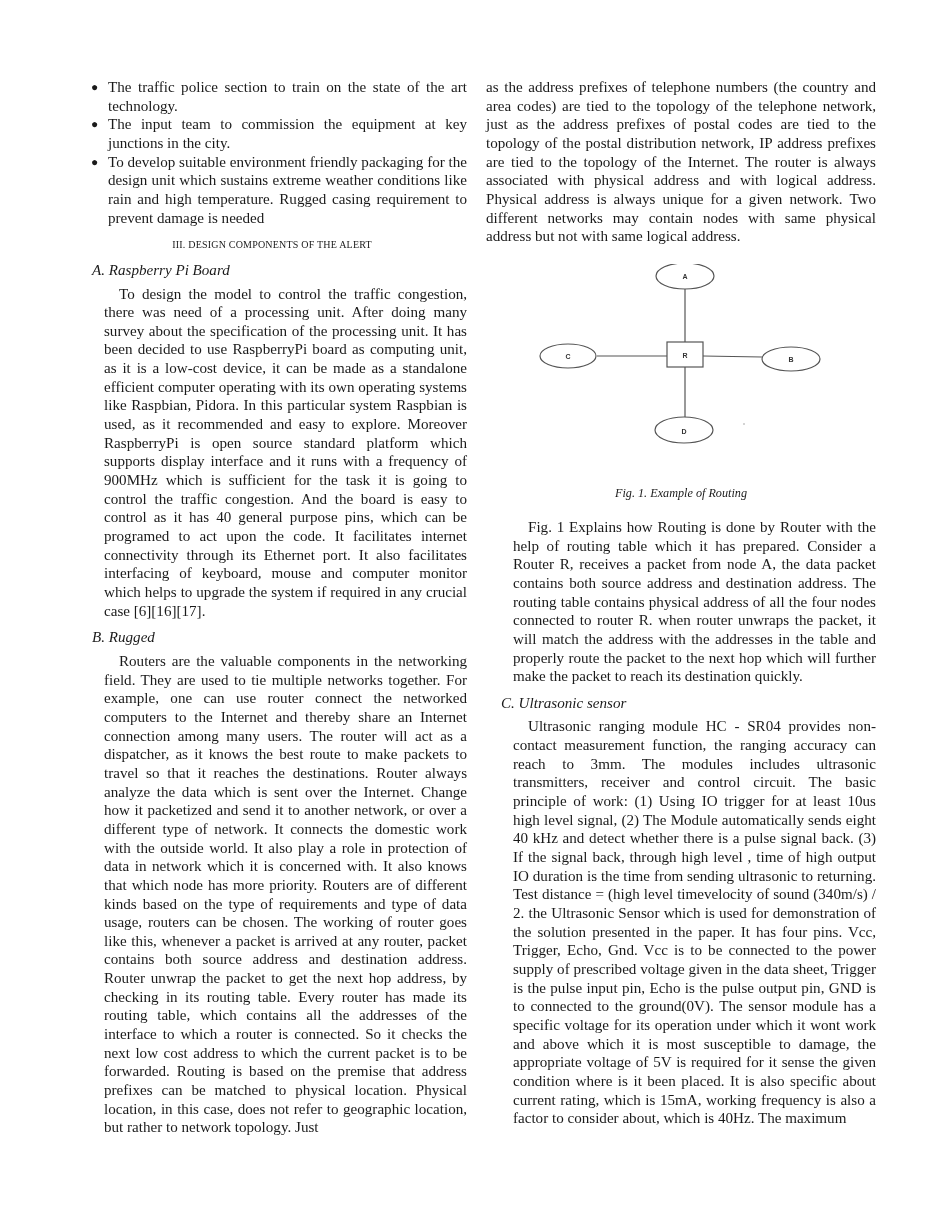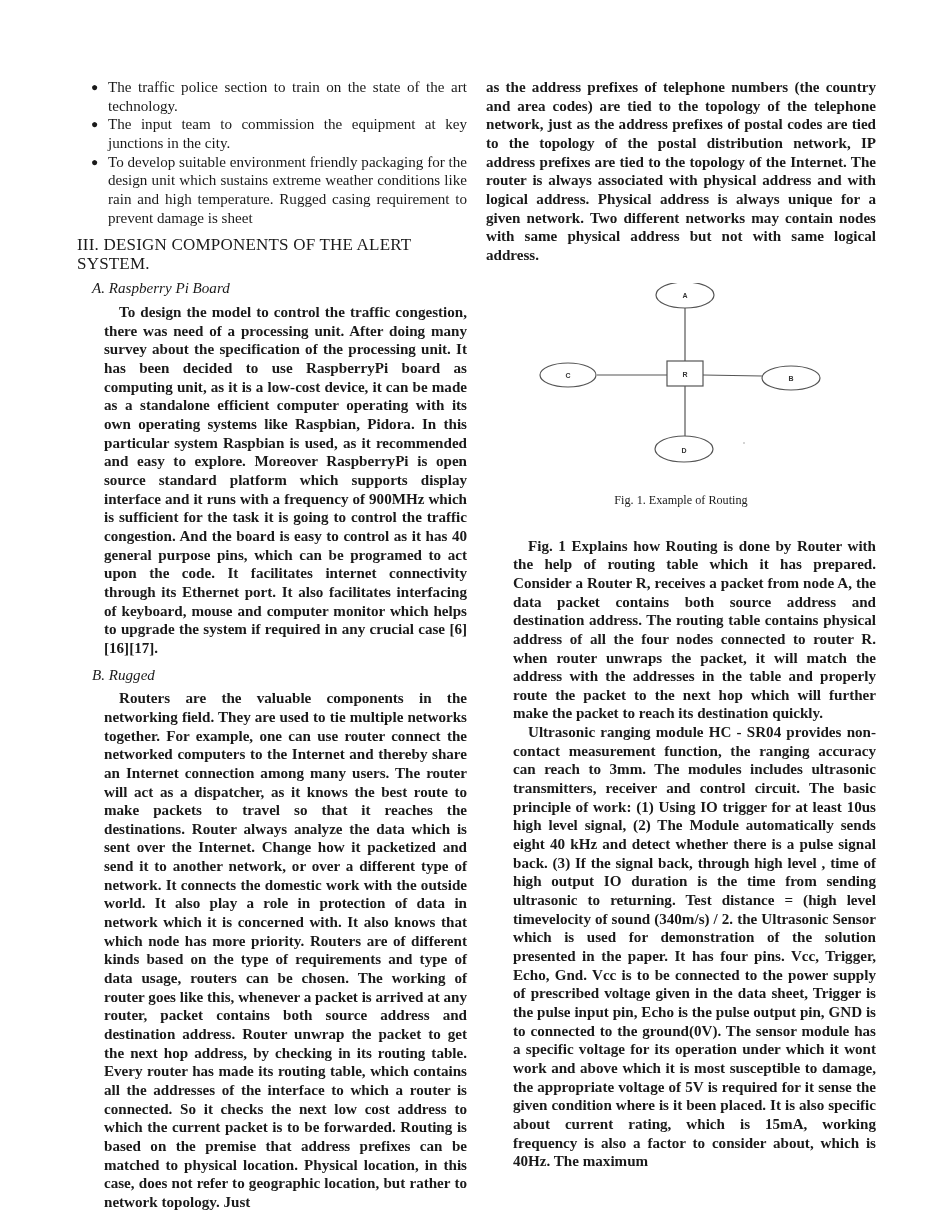--- a/index.html
+++ b/index.html
@@ -1,45 +1,44 @@
 <!DOCTYPE html>
 <html><head>
 <meta charset="utf-8">
 <style>
   html, body { margin:0; padding:0; background:#fff; }
   body { width:952px; height:1232px; position:relative; overflow:hidden;
          font-family:"Liberation Serif", serif; color:#1a1a1a; }
   .col { position:absolute; top:78px; width:390px; font-size:15.1px; line-height:18.65px; }
   .col.left { left:77px; }
   .col.right { left:486px; }
-  p { margin:0; text-align:justify;font-weight:bold; }
+  p { margin:0; text-align:justify; }
   .indent { text-indent:15px;margin-left:27px; }
   ul.bullets { list-style:none; margin:0; padding:0; }
   ul.bullets li { position:relative; padding-left:31px; text-align:justify; }
   ul.bullets li .dot { position:absolute; left:14px; top:0; font-size:12px; }
-  .sec-title { text-align:left; margin:9px 0 0 0; font-size:17px; letter-spacing:0.2px; line-height:18.6px; }
+  .sec-title { text-align:center; margin:9px 0 0 0; font-size:10px; letter-spacing:0.2px; line-height:18.6px; }
   .subsec { font-style:italic; margin:6px 0 5px 15px; }
   .figure { position:relative; width:390px; height:220px; margin-top:18px; }
   .figure svg { position:absolute; left:0; top:0; }
   .caption { text-align:center; font-size:12.2px; margin:8px 0 0 0; }
   .spacer-after-fig { height:34px; }
 </style>
 </head>
 <body>
 
 <div class="col left">
   <ul class="bullets">
     <li><span class="dot">●</span><span>The traffic police section to train on the state of the art technology.</span></li>
     <li><span class="dot">●</span><span>The input team to commission the equipment at key junctions in the city.</span></li>
-    <li><span class="dot">●</span><span>To develop suitable environment friendly packaging for the design unit which sustains extreme weather conditions like rain and high temperature. Rugged casing requirement to prevent damage is sheet</span></li>
+    <li><span class="dot">●</span><span>To develop suitable environment friendly packaging for the design unit which sustains extreme weather conditions like rain and high temperature. Rugged casing requirement to prevent damage is needed</span></li>
   </ul>
 
   <div class="sec-title">
     <div>III. DESIGN COMPONENTS OF THE ALERT</div>
-    <div>SYSTEM.</div>
   </div>
 
   <div class="subsec">A. Raspberry Pi Board</div>
   <p class="indent">To design the model to control the traffic congestion, there was need of a processing unit. After doing many survey about the specification of the processing unit. It has been decided to use RaspberryPi board as computing unit, as it is a low-cost device, it can be made as a standalone efficient computer operating with its own operating systems like Raspbian, Pidora. In this particular system Raspbian is used, as it recommended and easy to explore. Moreover RaspberryPi is open source standard platform which supports display interface and it runs with a frequency of 900MHz which is sufficient for the task it is going to control the traffic congestion. And the board is easy to control as it has 40 general purpose pins, which can be programed to act upon the code. It facilitates internet connectivity through its Ethernet port. It also facilitates interfacing of keyboard, mouse and computer monitor which helps to upgrade the system if required in any crucial case [6][16][17].</p>
 
   <div class="subsec" style="margin-top:8px;">B. Rugged</div>
   <p class="indent">Routers are the valuable components in the networking field. They are used to tie multiple networks together. For example, one can use router connect the networked computers to the Internet and thereby share an Internet connection among many users. The router will act as a dispatcher, as it knows the best route to make packets to travel so that it reaches the destinations. Router always analyze the data which is sent over the Internet. Change how it packetized and send it to another network, or over a different type of network. It connects the domestic work with the outside world. It also play a role in protection of data in network which it is concerned with. It also knows that which node has more priority. Routers are of different kinds based on the type of requirements and type of data usage, routers can be chosen. The working of router goes like this, whenever a packet is arrived at any router, packet contains both source address and destination address. Router unwrap the packet to get the next hop address, by checking in its routing table. Every router has made its routing table, which contains all the addresses of the interface to which a router is connected. So it checks the next low cost address to which the current packet is to be forwarded. Routing is based on the premise that address prefixes can be matched to physical location. Physical location, in this case, does not refer to geographic location, but rather to network topology. Just</p>
 </div>
 
 <div class="col right">
@@ -60,20 +59,21 @@
       </g>
       <g font-family="Liberation Sans, sans-serif" font-size="7" font-weight="bold" fill="#333" text-anchor="middle">
         <text x="199" y="15">A</text>
         <text x="82" y="95">C</text>
         <text x="305" y="98">B</text>
         <text x="198" y="170">D</text>
         <text x="199" y="94">R</text>
       </g>
       <circle cx="258" cy="160" r="0.7" fill="#888"></circle>
     </svg>
-    <div class="caption" style="position:absolute; top:200px; left:0; width:390px;">Fig. 1.  Example of Routing</div>
+    <div class="caption" style="position:absolute; top:212px; left:0; width:390px;font-style:italic;">Fig. 1.  Example of Routing</div>
   </div>
 
   <div class="spacer-after-fig"></div>
   <p class="indent">Fig. 1 Explains how Routing is done by Router with the help of routing table which it has prepared. Consider a Router R, receives a packet from node A, the data packet contains both source address and destination address. The routing table contains physical address of all the four nodes connected to router R. when router unwraps the packet, it will match the address with the addresses in the table and properly route the packet to the next hop which will further make the packet to reach its destination quickly.</p>
 
+  <div class="subsec" style="margin-top:8px;">C. Ultrasonic sensor</div>
   <p class="indent">Ultrasonic ranging module HC - SR04 provides non-contact measurement function, the ranging accuracy can reach to 3mm. The modules includes ultrasonic transmitters, receiver and control circuit. The basic principle of work: (1) Using IO trigger for at least 10us high level signal, (2) The Module automatically sends eight 40 kHz and detect whether there is a pulse signal back. (3) If the signal back, through high level , time of high output IO duration is the time from sending ultrasonic to returning. Test distance = (high level timevelocity of sound (340m/s) / 2. the Ultrasonic Sensor which is used for demonstration of the solution presented in the paper. It has four pins. Vcc, Trigger, Echo, Gnd. Vcc is to be connected to the power supply of prescribed voltage given in the data sheet, Trigger is the pulse input pin, Echo is the pulse output pin, GND is to connected to the ground(0V). The sensor module has a specific voltage for its operation under which it wont work and above which it is most susceptible to damage, the appropriate voltage of 5V is required for it sense the given condition where is it been placed. It is also specific about current rating, which is 15mA, working frequency is also a factor to consider about, which is 40Hz. The maximum</p>
 </div>
 
 </body></html>

